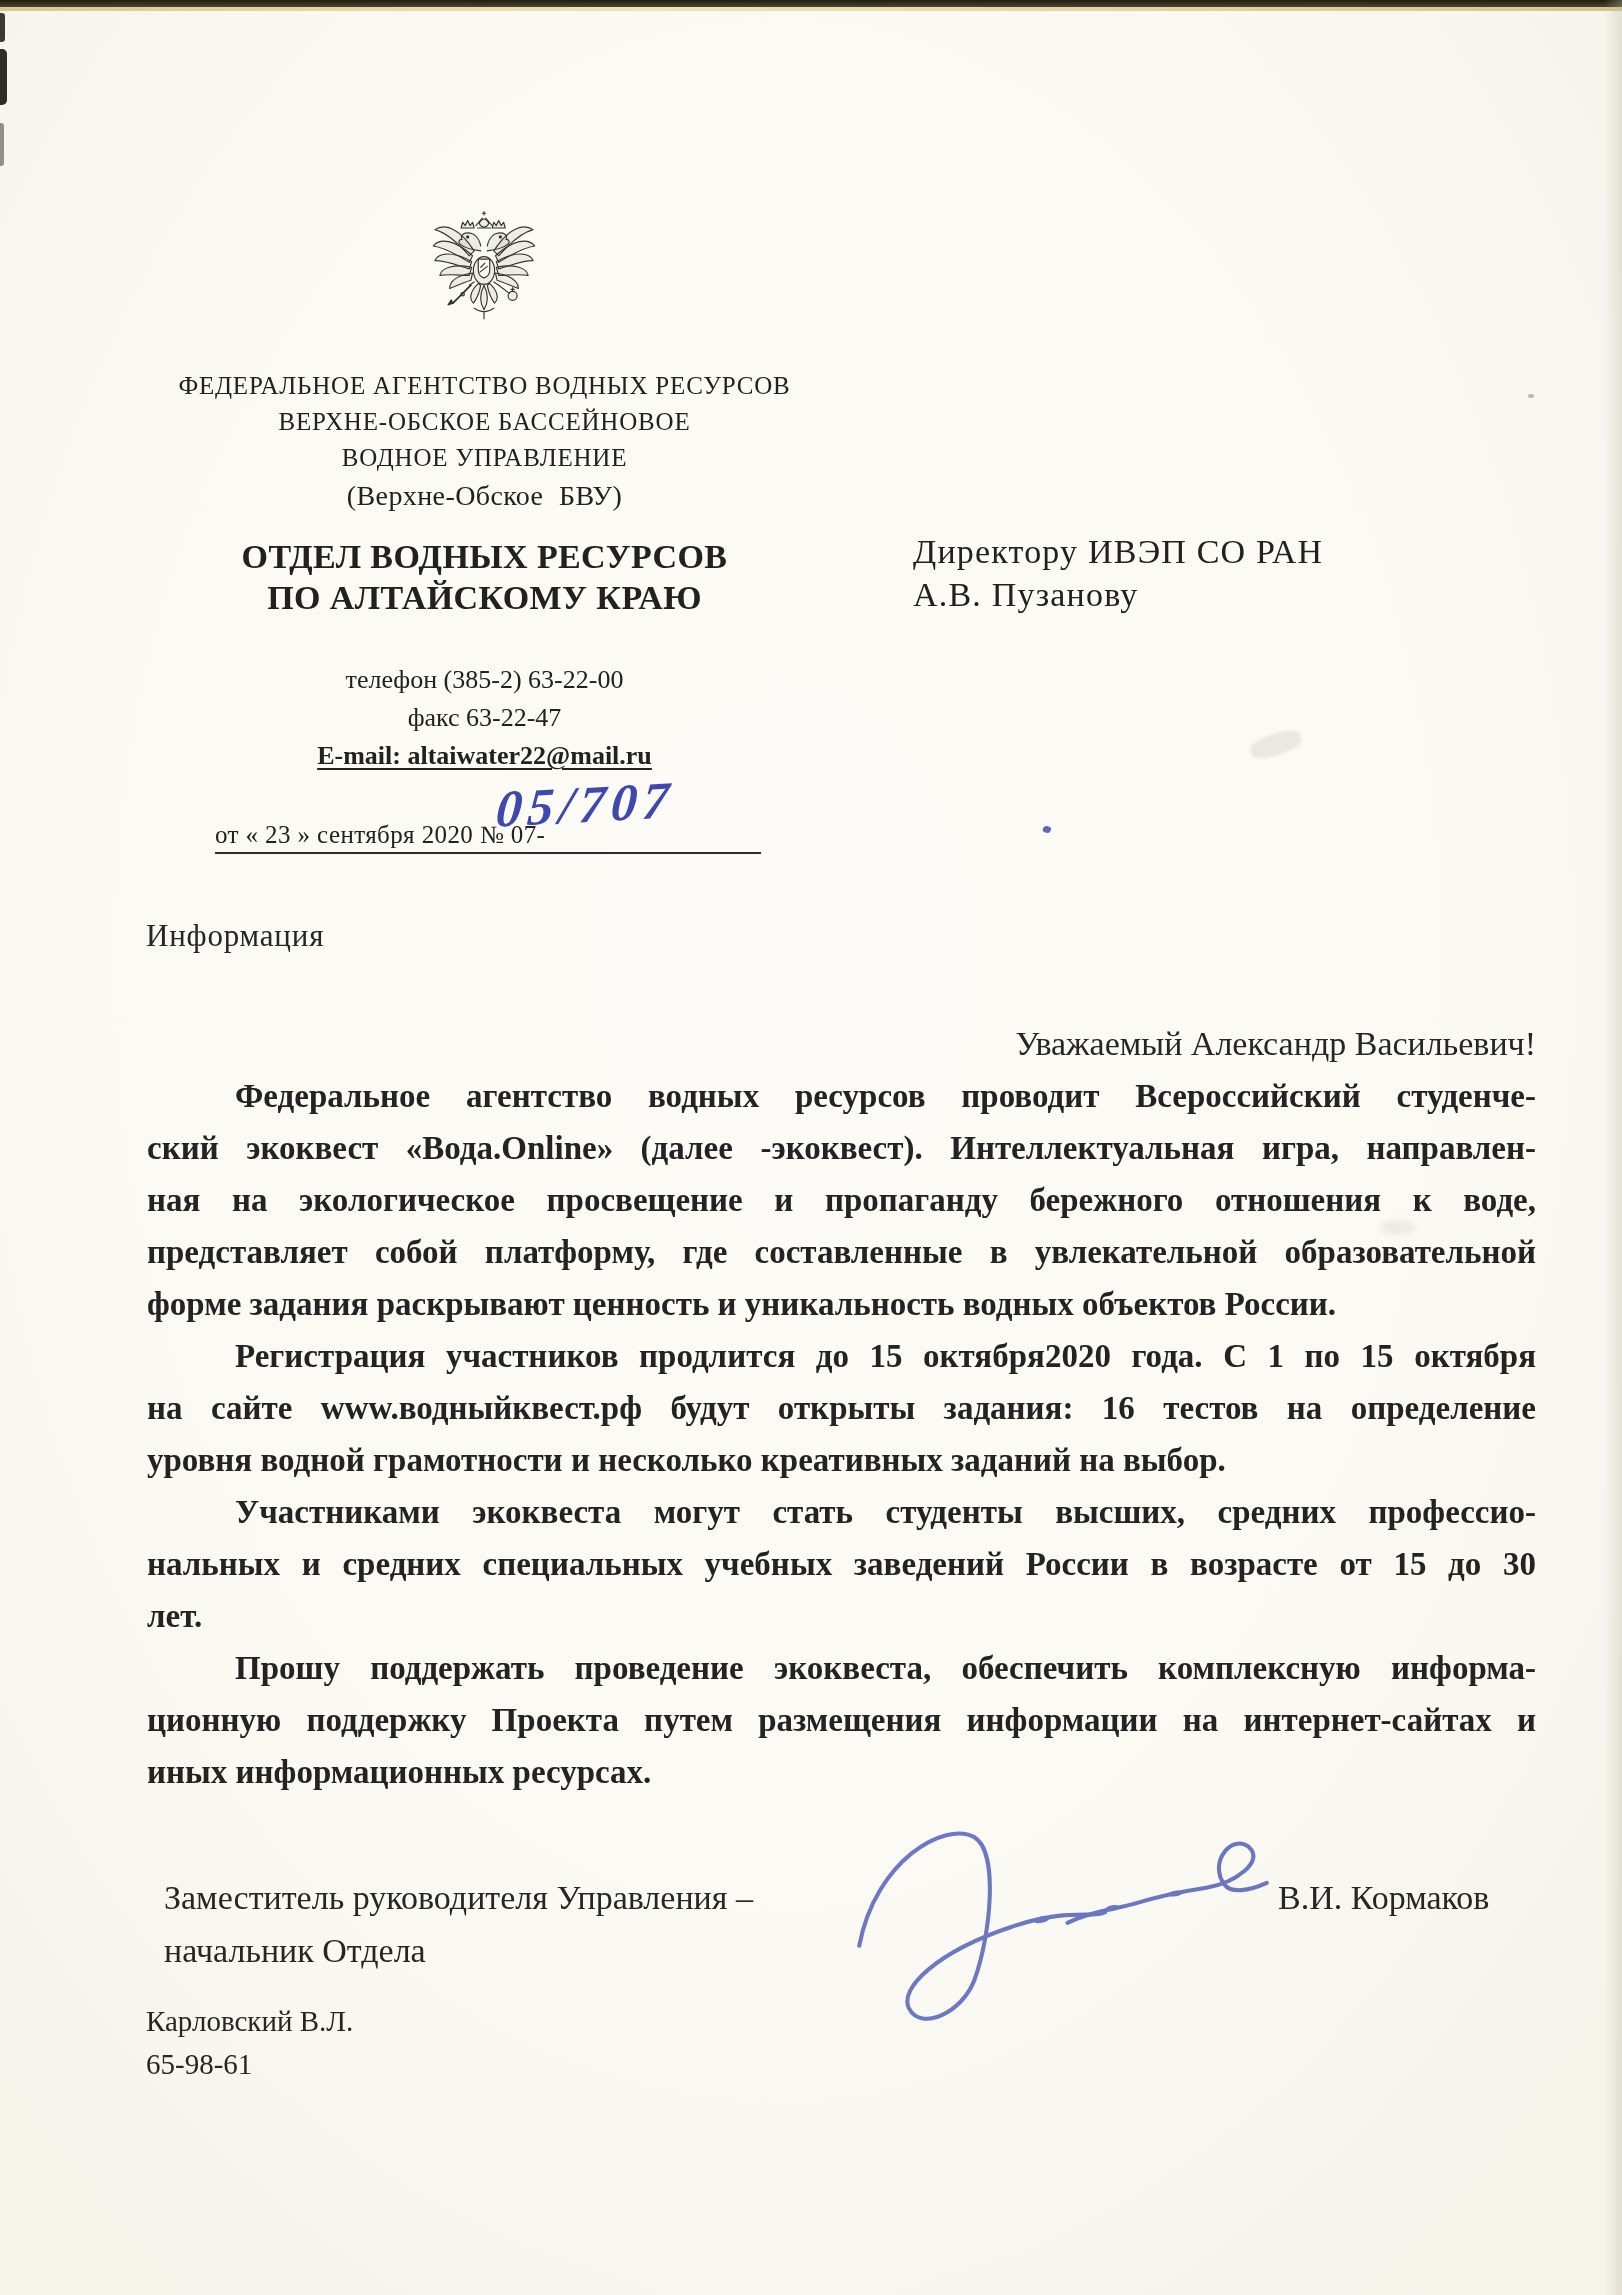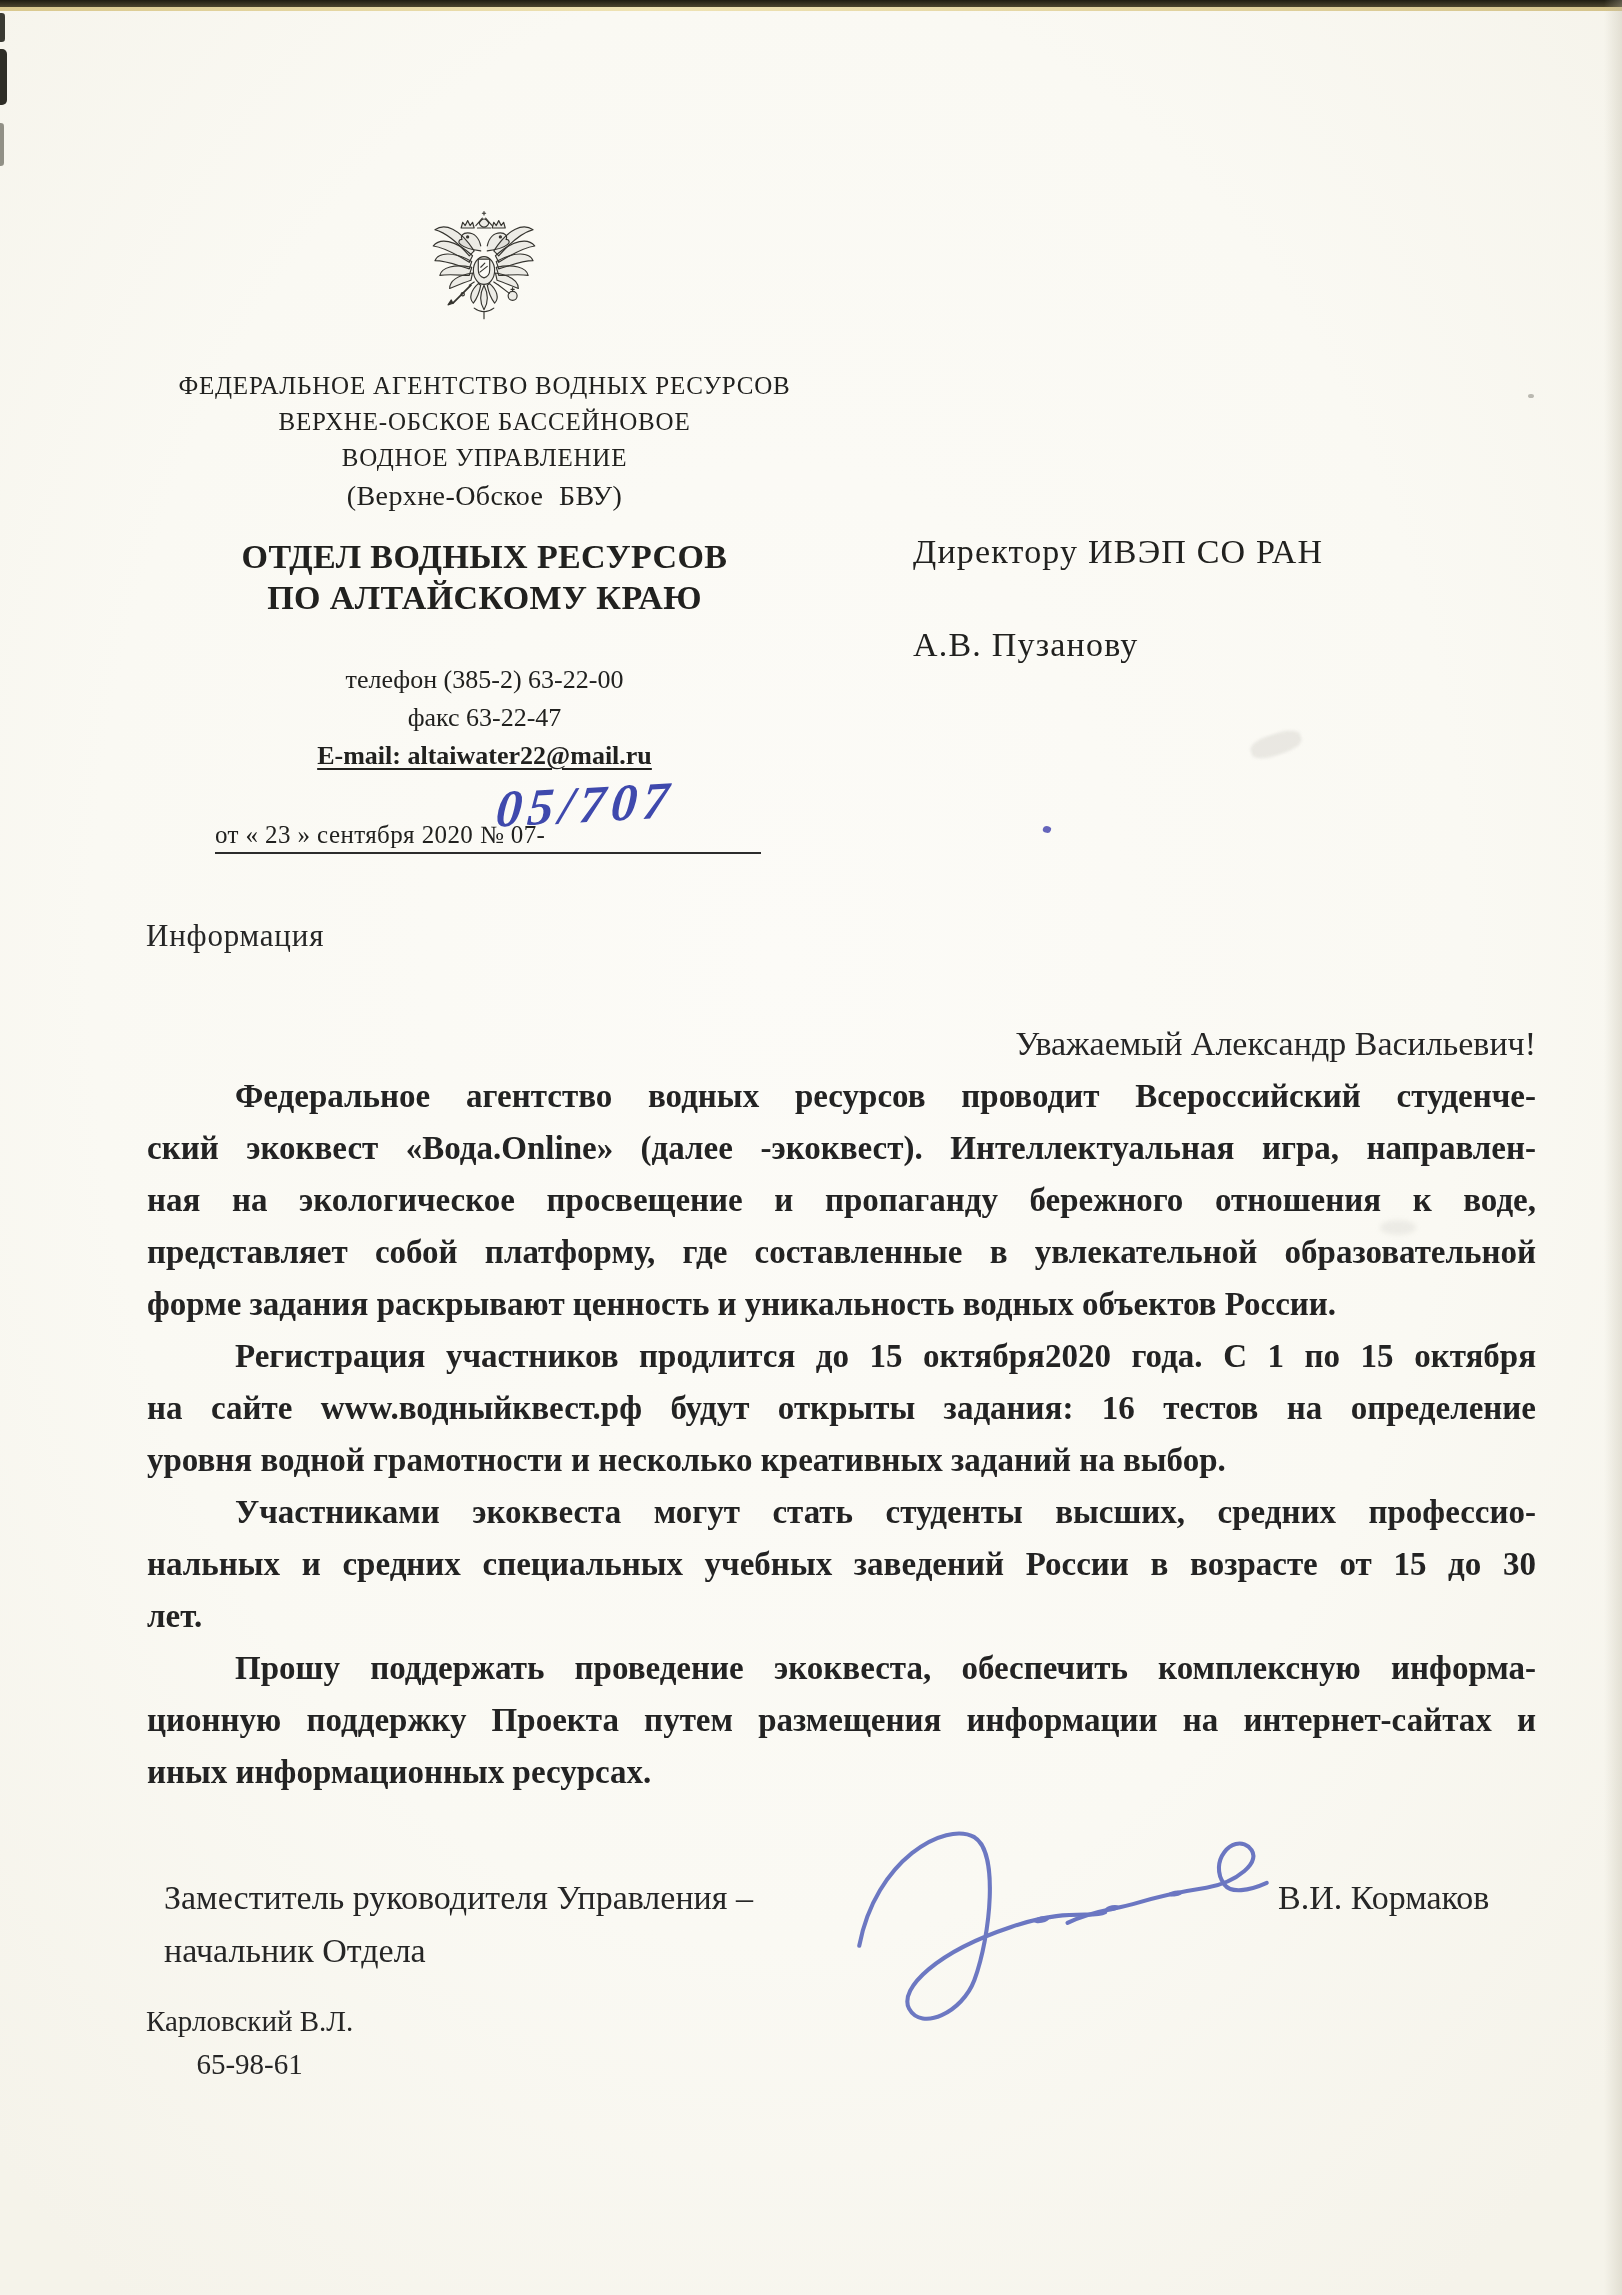--- a/index.html
+++ b/index.html
@@ -42,40 +42,40 @@
   
   .dateline{position:absolute;left:215px;top:808px;width:546px;height:44px;
     border-bottom:2.5px solid #2c2c2c;}
   .dateline .printed{position:absolute;left:0;bottom:3.3px;font-size:25px;letter-spacing:0.4px;color:#21211f;}
   .handnum{position:absolute;left:496px;top:779px;font-size:52px;line-height:52px;
     font-style:italic;font-weight:bold;color:#3f49ad;letter-spacing:5.7px;
     transform:rotate(-3deg) skewX(-8deg);}
 
   
   .recipient{position:absolute;left:913px;top:530px;font-size:34px;line-height:43px;letter-spacing:1.2px;color:#21211f;}
-  .recipient .r2{margin-top:50px;}
+  .recipient .r2{}
 
   .doclabel{position:absolute;left:146px;top:918px;font-size:31px;letter-spacing:0.8px;}
   .salutation{position:absolute;left:147px;width:1389px;top:985px;text-align:right;padding-left:72px;
     box-sizing:border-box;font-size:34px;margin-top:40px;}
 
   
   .bodytext{position:absolute;left:147px;top:1070px;width:1389px;font-size:33px;color:#232323;font-weight:bold;}
   .bl{height:52px;line-height:52px;text-align:justify;text-align-last:justify;white-space:nowrap;}
   .bl.first{text-indent:88px;}
   .bl.last{text-align-last:left;}
 
   
   .sig-pos{position:absolute;left:164px;top:1875px;font-size:34px;line-height:46px;}
   .sig-pos .p2{margin-top:6.5px;}
   .sig-name{position:absolute;left:1278px;top:1879px;font-size:34px;}
   .sig-ink{position:absolute;left:822px;top:1811px;width:491px;height:245px;}
 
   .footer{position:absolute;left:146px;top:2002px;font-size:29px;line-height:38px;}
-  .footer .f2{margin-top:4.9px;text-align:center;}
+  .footer .f2{margin-top:4.9px;}
 </style>
 </head>
 <body>
 
 <div class="page">
 
   <div class="scan-top"></div>
   <div class="scan-top-gold"></div>
   <div class="edge-blob1"></div>
   <div class="edge-blob2"></div>

